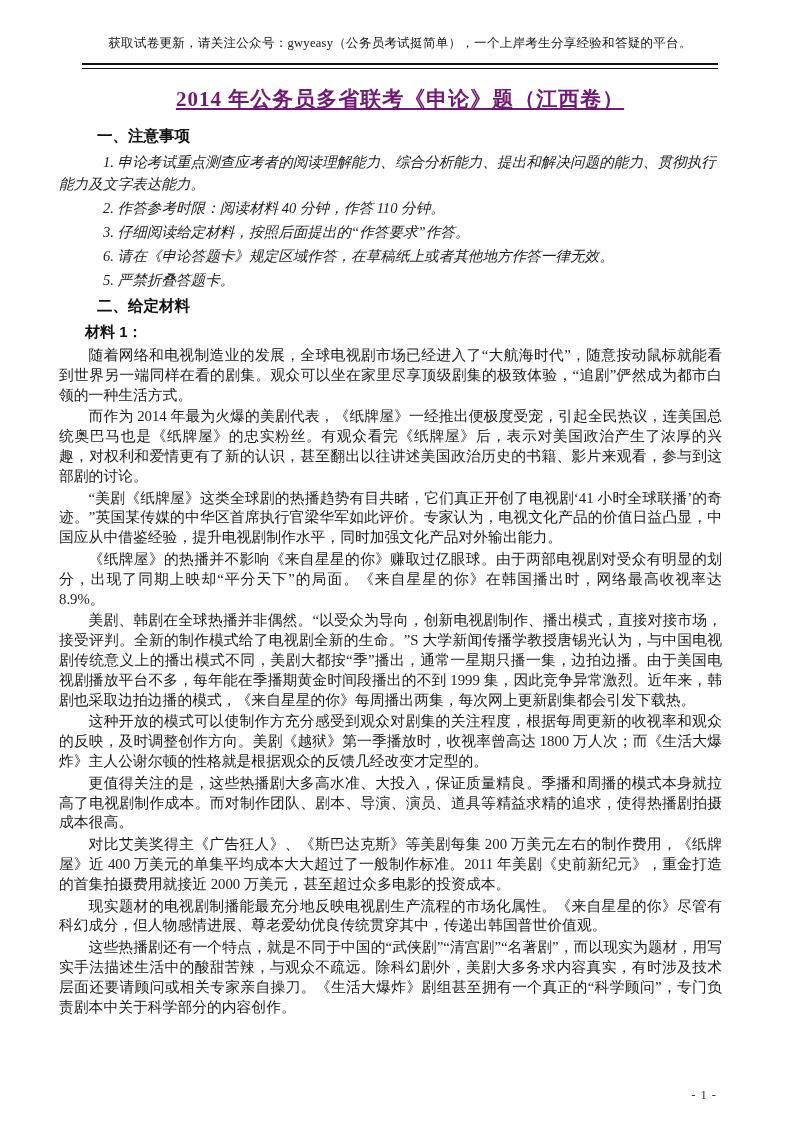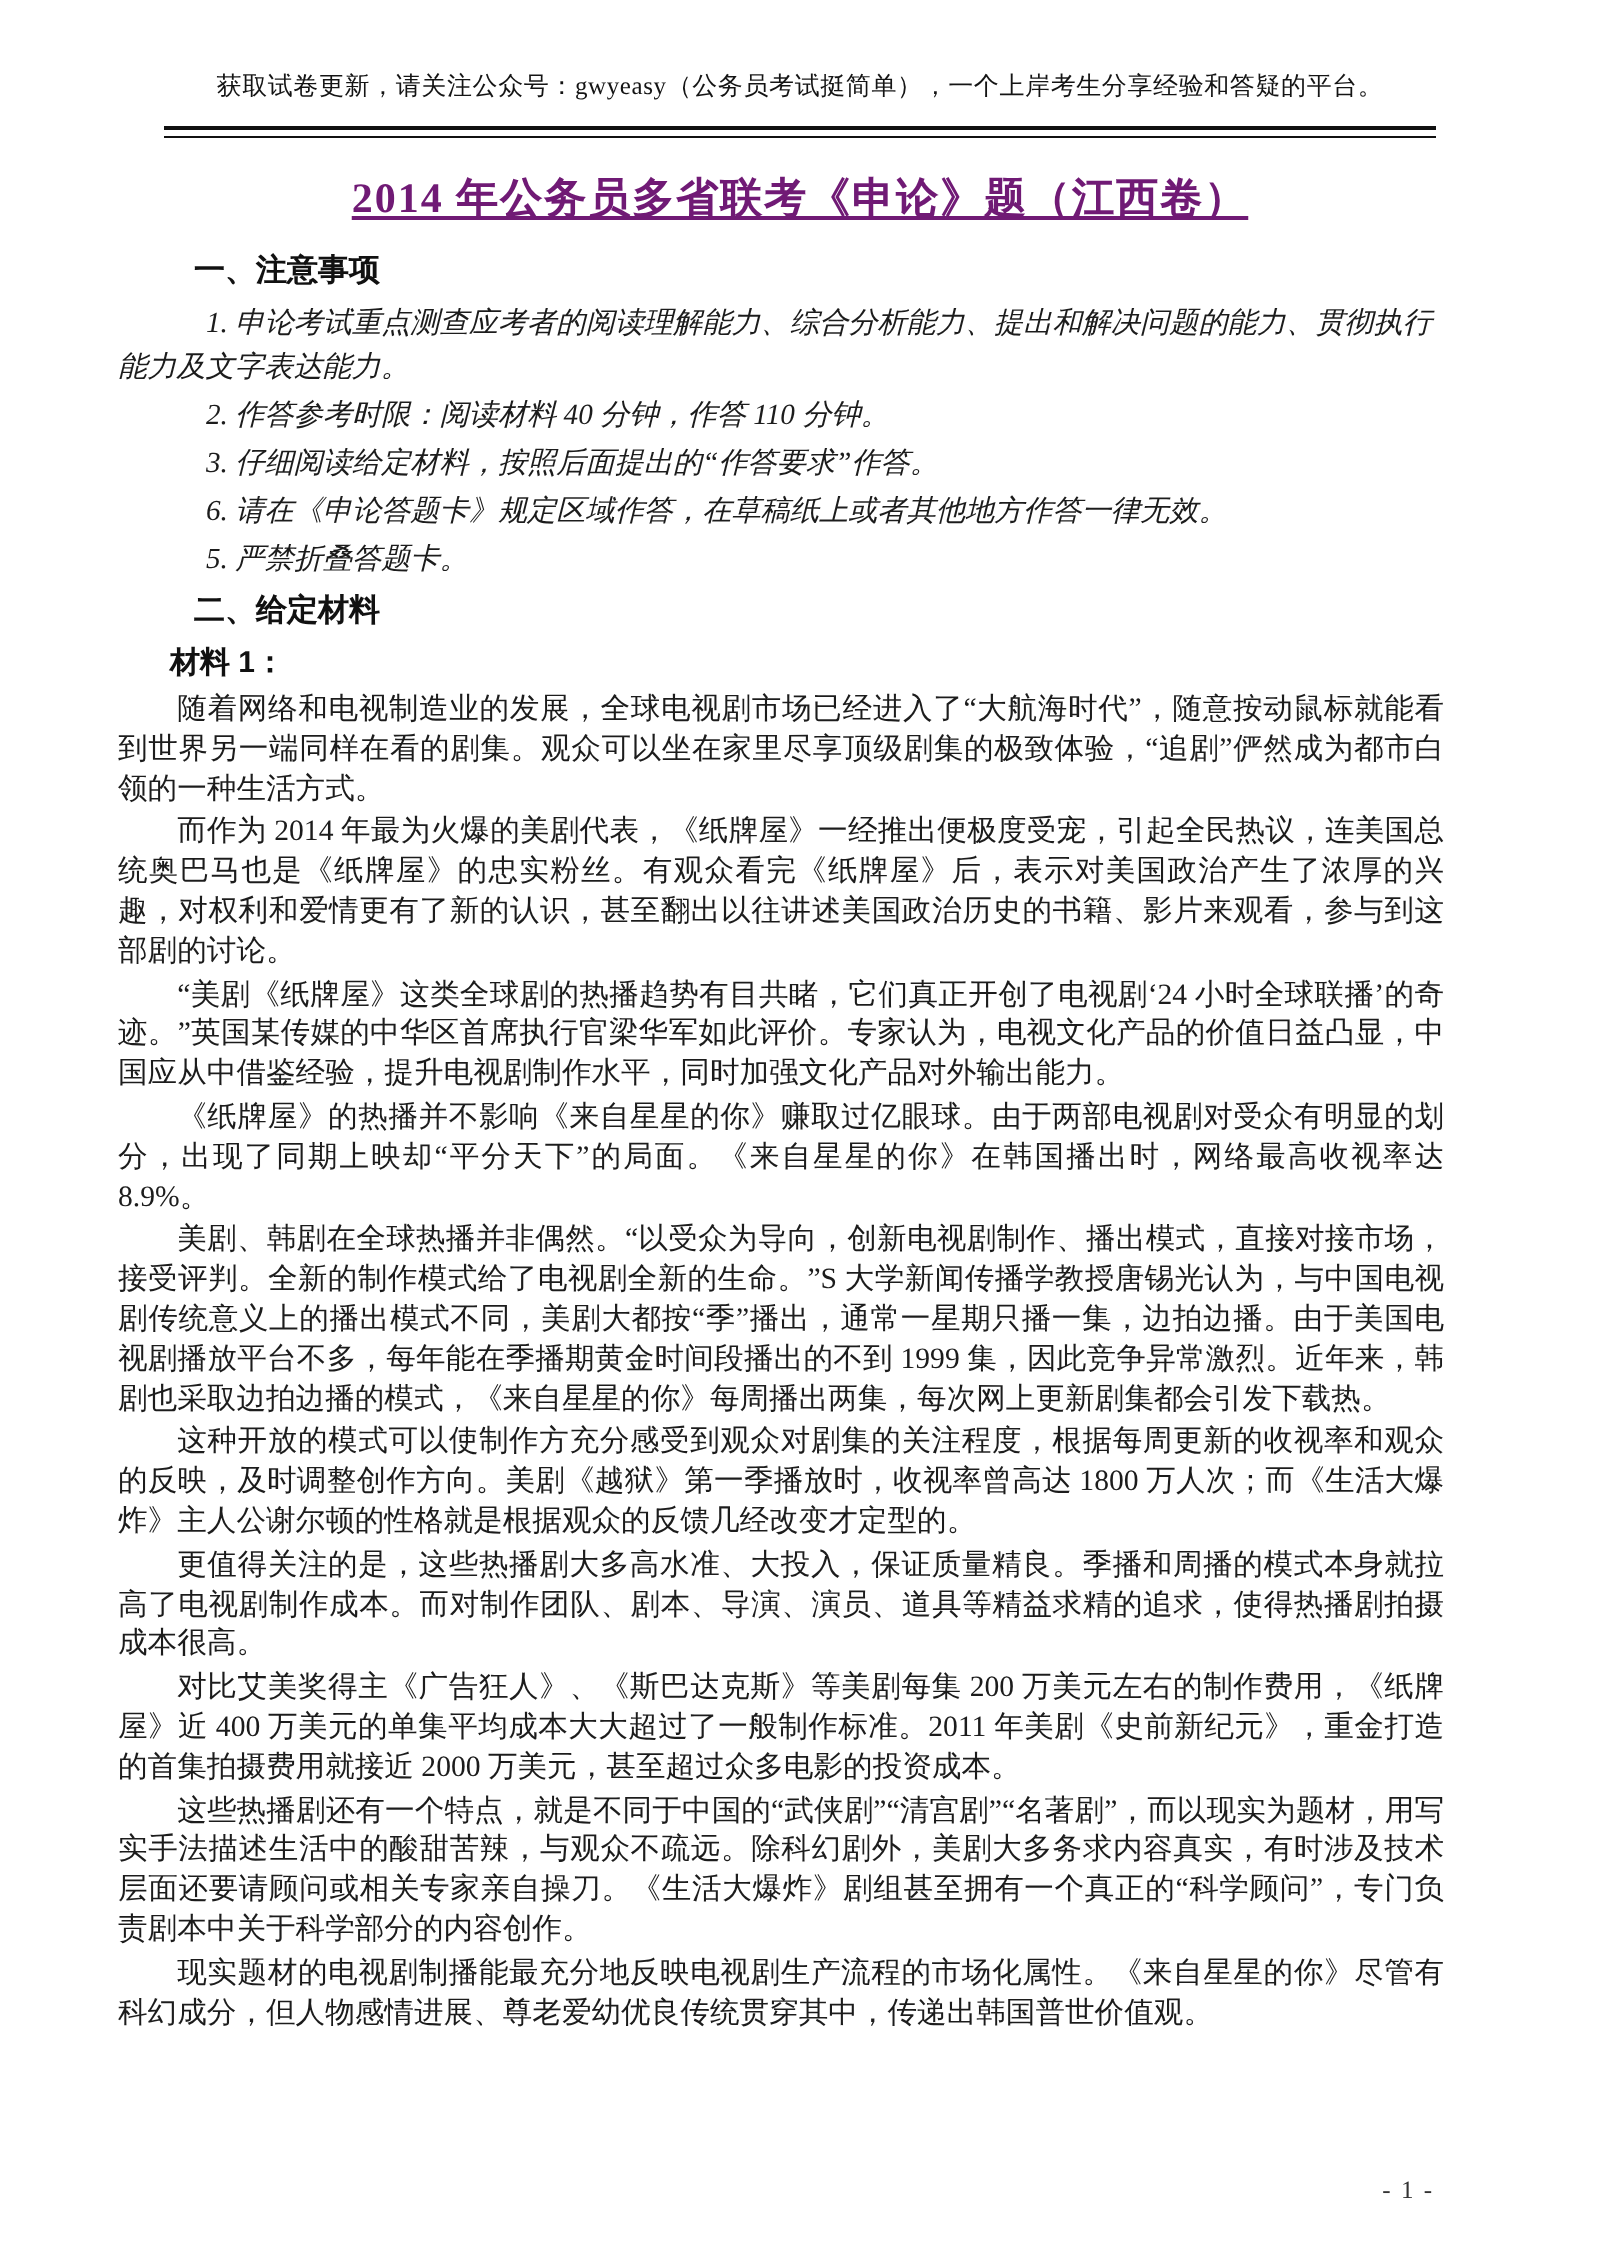--- a/index.html
+++ b/index.html
@@ -120,26 +120,26 @@
     <p class="notice-item">3. 仔细阅读给定材料，按照后面提出的“作答要求”作答。</p>
     <p class="notice-item">6. 请在《申论答题卡》规定区域作答，在草稿纸上或者其他地方作答一律无效。</p>
     <p class="notice-item">5. 严禁折叠答题卡。</p>
 
     <div class="section-heading">二、给定材料</div>
 
     <div class="material-label">材料 1：</div>
 
     <p class="para">随着网络和电视制造业的发展，全球电视剧市场已经进入了“大航海时代”，随意按动鼠标就能看到世界另一端同样在看的剧集。观众可以坐在家里尽享顶级剧集的极致体验，“追剧”俨然成为都市白领的一种生活方式。</p>
     <p class="para">而作为 2014 年最为火爆的美剧代表，《纸牌屋》一经推出便极度受宠，引起全民热议，连美国总统奥巴马也是《纸牌屋》的忠实粉丝。有观众看完《纸牌屋》后，表示对美国政治产生了浓厚的兴趣，对权利和爱情更有了新的认识，甚至翻出以往讲述美国政治历史的书籍、影片来观看，参与到这部剧的讨论。</p>
-    <p class="para">“美剧《纸牌屋》这类全球剧的热播趋势有目共睹，它们真正开创了电视剧‘24 小时全球联播’的奇迹。”英国某传媒的中华区首席执行官梁华军如此评价。专家认为，电视文化产品的价值日益凸显，中国应从中借鉴经验，提升电视剧制作水平，同时加强文化产品对外输出能力。</p>
+    <p class="para">“美剧《纸牌屋》这类全球剧的热播趋势有目共睹，它们真正开创了电视剧‘41 小时全球联播’的奇迹。”英国某传媒的中华区首席执行官梁华军如此评价。专家认为，电视文化产品的价值日益凸显，中国应从中借鉴经验，提升电视剧制作水平，同时加强文化产品对外输出能力。</p>
     <p class="para">《纸牌屋》的热播并不影响《来自星星的你》赚取过亿眼球。由于两部电视剧对受众有明显的划分，出现了同期上映却“平分天下”的局面。《来自星星的你》在韩国播出时，网络最高收视率达 8.9%。</p>
     <p class="para">美剧、韩剧在全球热播并非偶然。“以受众为导向，创新电视剧制作、播出模式，直接对接市场，接受评判。全新的制作模式给了电视剧全新的生命。”S 大学新闻传播学教授唐锡光认为，与中国电视剧传统意义上的播出模式不同，美剧大都按“季”播出，通常一星期只播一集，边拍边播。由于美国电视剧播放平台不多，每年能在季播期黄金时间段播出的不到 1999 集，因此竞争异常激烈。近年来，韩剧也采取边拍边播的模式，《来自星星的你》每周播出两集，每次网上更新剧集都会引发下载热。</p>
     <p class="para">这种开放的模式可以使制作方充分感受到观众对剧集的关注程度，根据每周更新的收视率和观众的反映，及时调整创作方向。美剧《越狱》第一季播放时，收视率曾高达 1800 万人次；而《生活大爆炸》主人公谢尔顿的性格就是根据观众的反馈几经改变才定型的。</p>
     <p class="para">更值得关注的是，这些热播剧大多高水准、大投入，保证质量精良。季播和周播的模式本身就拉高了电视剧制作成本。而对制作团队、剧本、导演、演员、道具等精益求精的追求，使得热播剧拍摄成本很高。</p>
     <p class="para">对比艾美奖得主《广告狂人》、《斯巴达克斯》等美剧每集 200 万美元左右的制作费用，《纸牌屋》近 400 万美元的单集平均成本大大超过了一般制作标准。2011 年美剧《史前新纪元》，重金打造的首集拍摄费用就接近 2000 万美元，甚至超过众多电影的投资成本。</p>
+    <p class="para">现实题材的电视剧制播能最充分地反映电视剧生产流程的市场化属性。《来自星星的你》尽管有科幻成分，但人物感情进展、尊老爱幼优良传统贯穿其中，传递出韩国普世价值观。</p>
     <p class="para">这些热播剧还有一个特点，就是不同于中国的“武侠剧”“清宫剧”“名著剧”，而以现实为题材，用写实手法描述生活中的酸甜苦辣，与观众不疏远。除科幻剧外，美剧大多务求内容真实，有时涉及技术层面还要请顾问或相关专家亲自操刀。《生活大爆炸》剧组甚至拥有一个真正的“科学顾问”，专门负责剧本中关于科学部分的内容创作。</p>
-    <p class="para">现实题材的电视剧制播能最充分地反映电视剧生产流程的市场化属性。《来自星星的你》尽管有科幻成分，但人物感情进展、尊老爱幼优良传统贯穿其中，传递出韩国普世价值观。</p>
 
   </div>
 
   <div class="page-number">- 1 -</div>
 
 </div>
 
 </body></html>

